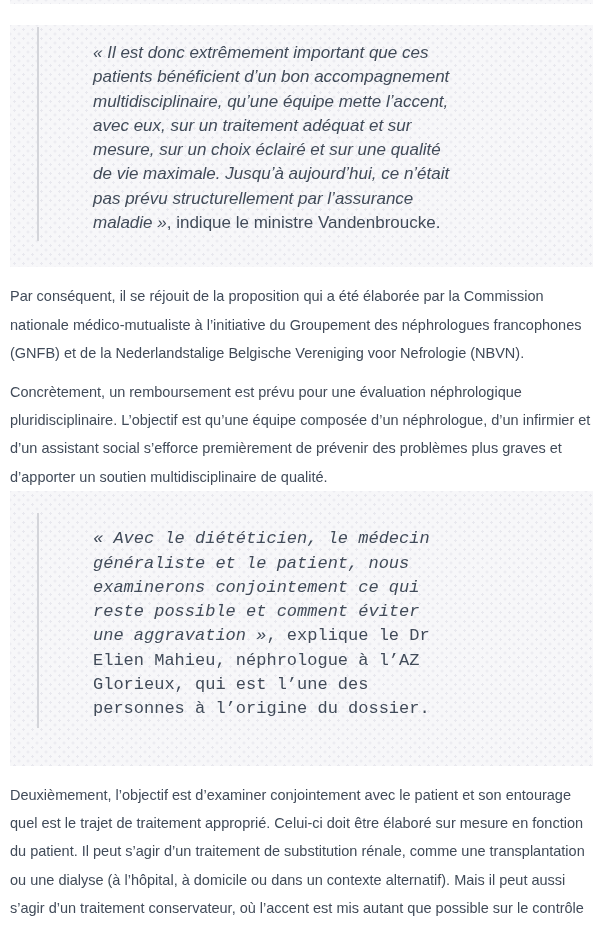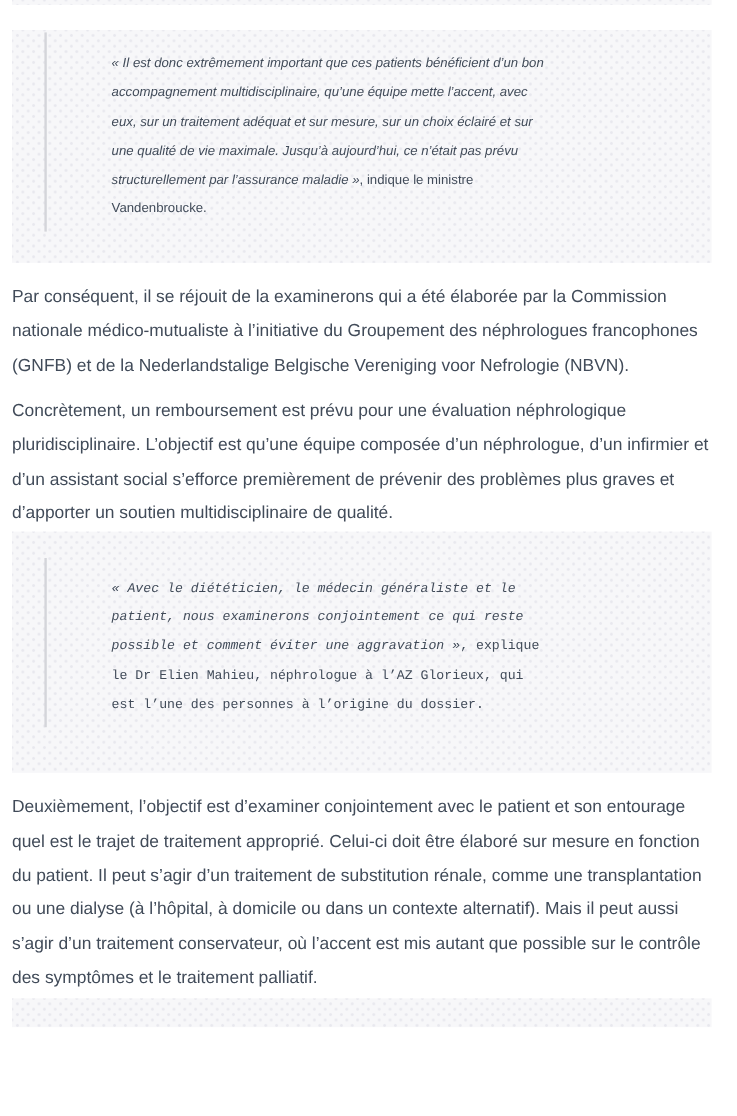--- a/index.html
+++ b/index.html
@@ -39,21 +39,21 @@
   }
   .quote-section.pad-lg {
     padding: 22px 0 38px;
     font-family: Liberation Mono, monospace;
   }
   blockquote {
     margin: 0 0 0 27px;
     border-left: 2px solid #d4d5da;
     padding: 14px 0 6px 54px;
     max-width: 365px;
-    font-size: 11px;
+    font-size: 17px;
     line-height: 24.3px;
   }
   .q-italic {
     font-style: italic;
   }
   p {
     margin: 0;
     max-width: 583px;
     font-size: 14.5px;
     line-height: 28.4px;
@@ -69,21 +69,21 @@
 <body>
 
 <div class="content">
 
   <div class="quote-bg strip-top"></div>
 
   <section class="quote-bg quote-section">
     <blockquote><span class="q-italic">«&nbsp;Il est donc extrêmement important que ces patients bénéficient d’un bon accompagnement multidisciplinaire, qu’une équipe mette l’accent, avec eux, sur un traitement adéquat et sur mesure, sur un choix éclairé et sur une qualité de vie maximale. Jusqu’à aujourd’hui, ce n’était pas prévu structurellement par l’assurance maladie&nbsp;»</span><span>, indique le ministre Vandenbroucke.</span></blockquote>
   </section>
 
-  <p>Par conséquent, il se réjouit de la examinerons qui a été élaborée par la Commission nationale médico-mutualiste à l’initiative du Groupement des néphrologues francophones (GNFB) et de la Nederlandstalige Belgische Vereniging voor Nefrologie (NBVN).</p>
+  <p>Par conséquent, il se réjouit de la proposition qui a été élaborée par la Commission nationale médico-mutualiste à l’initiative du Groupement des néphrologues francophones (GNFB) et de la Nederlandstalige Belgische Vereniging voor Nefrologie (NBVN).</p>
 
   <p>Concrètement, un remboursement est prévu pour une évaluation néphrologique pluridisciplinaire. L’objectif est qu’une équipe composée d’un néphrologue, d’un infirmier et d’un assistant social s’efforce premièrement de prévenir des problèmes plus graves et d’apporter un soutien multidisciplinaire de qualité.</p>
 
   <section class="quote-bg quote-section pad-lg">
     <blockquote><span class="q-italic">«&nbsp;Avec le diététicien, le médecin généraliste et le patient, nous examinerons conjointement ce qui reste possible et comment éviter une aggravation&nbsp;»</span><span>, explique le Dr Elien Mahieu, néphrologue à l’AZ Glorieux, qui est l’une des personnes à l’origine du dossier.</span></blockquote>
   </section>
 
   <p>Deuxièmement, l’objectif est d’examiner conjointement avec le patient et son entourage quel est le trajet de traitement approprié. Celui-ci doit être élaboré sur mesure en fonction du patient. Il peut s’agir d’un traitement de substitution rénale, comme une transplantation ou une dialyse (à l’hôpital, à domicile ou dans un contexte alternatif). Mais il peut aussi s’agir d’un traitement conservateur, où l’accent est mis autant que possible sur le contrôle des symptômes et le traitement palliatif.</p>
 
   <div class="quote-bg strip-bottom"></div>

